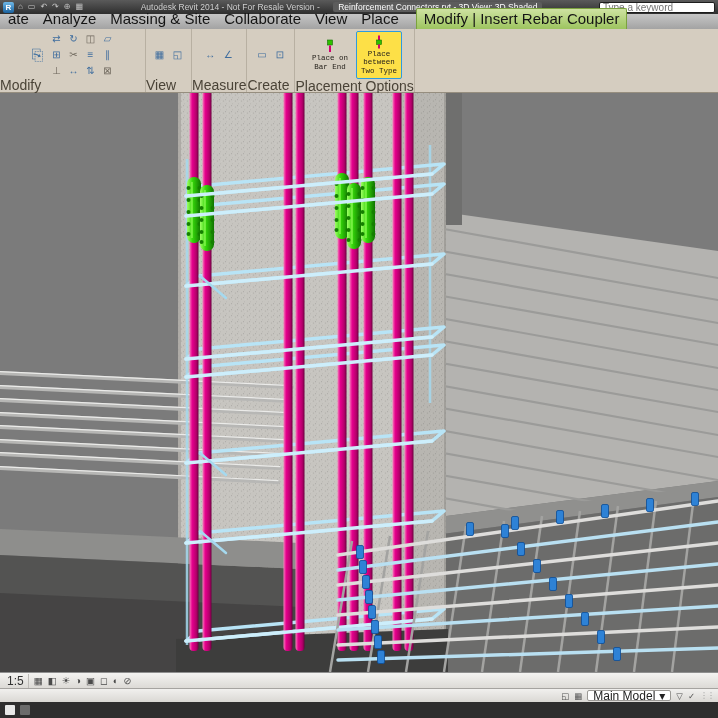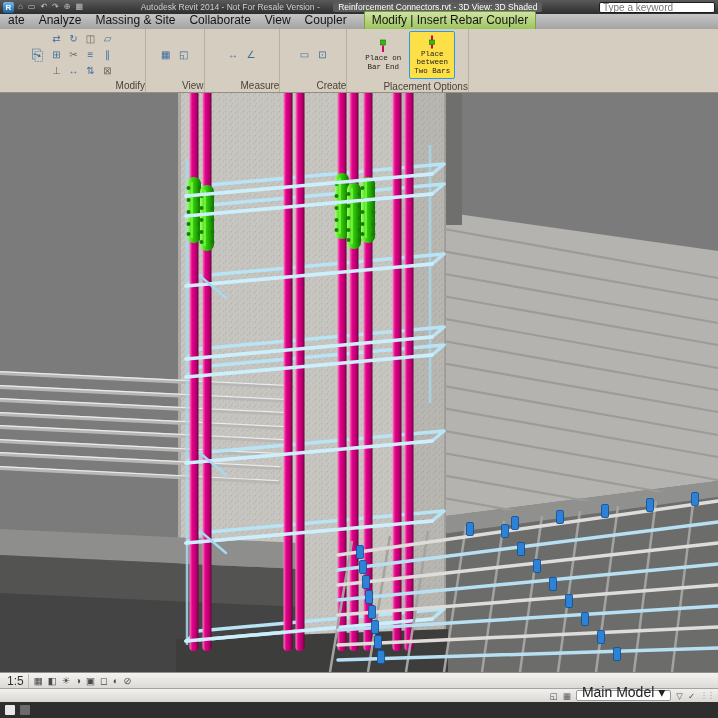--- a/index.html
+++ b/index.html
@@ -14,30 +14,30 @@
     font-size:8px;display:flex;align-items:center;justify-content:center;border-radius:2px;flex:0 0 auto;}
   .qat{color:#c4c4c4;font-size:8px;line-height:10px;padding:0 1px;cursor:default;}
   .tb-title{flex:1;text-align:center;white-space:nowrap;overflow:hidden;color:#cfcfcf;}
   .tb-title .doc{background:#5c5c5c;border-radius:2px;padding:0 5px;color:#fff;margin-left:11px;}
   .search{flex:0 0 auto;display:flex;align-items:center;}
   .search input{width:116px;height:11px;font-size:10px;border:1px solid #1d1d1d;border-radius:2px;
     padding:0 3px;color:#666;font-family:"Liberation Sans",sans-serif;}
 
   
   .tabrow{height:15px;background:linear-gradient(#c6c6c6,#a3a3a3);display:flex;align-items:flex-end;
-    font-size:12px;color:#141414;padding-left:1px;flex:0 0 auto;}
+    font-size:15px;color:#141414;padding-left:1px;flex:0 0 auto;}
   .tab{padding:1px 7px 2px;white-space:nowrap;cursor:default;}
   .tab.active{background:linear-gradient(#cfe2a2,#9dc45f);border:1px solid #7ba23e;border-bottom:none;
     border-radius:2px 2px 0 0;margin-left:10px;}
 
   
   .ribbon{height:64px;background:#d5cdc0;border-bottom:1px solid #968e7f;display:flex;flex:0 0 auto;}
   .panel{border-right:1px solid #b8b0a2;display:flex;flex-direction:column;flex:0 0 auto;}
   .panel-body{flex:1;display:flex;align-items:center;justify-content:center;padding:2px 4px;gap:3px;}
-  .panel-label{height:12px;font-size:10px;color:#4a4337;text-align:right;line-height:11px;padding-left:36px;}
+  .panel-label{height:12px;font-size:14px;color:#4a4337;text-align:left;line-height:11px;}
   .bigicon{font-size:15px;color:#40709f;padding:0 2px;}
   .igrid{display:grid;grid-template-columns:repeat(4,16px);grid-auto-rows:15px;gap:1px;}
   .igrid2{display:grid;grid-template-columns:repeat(2,17px);grid-auto-rows:17px;gap:1px;}
   .ic{display:flex;align-items:center;justify-content:center;font-size:10px;color:#3f6d9e;cursor:default;}
   .ic:nth-child(3n){color:#6e675c;}
   .pbtn{width:46px;height:48px;display:flex;flex-direction:column;align-items:center;justify-content:center;
     font-size:7.5px;line-height:1.15;text-align:center;border:1px solid transparent;border-radius:2px;
     color:#26221c;cursor:default;font-family:Liberation Mono, monospace;}
   .pbtn.selected{background:#fde047;border-color:#2e9bdf;}
   .pbtn svg{margin-bottom:1px;}
@@ -52,21 +52,21 @@
     display:flex;align-items:center;padding:0 3px;gap:5px;font-size:9.5px;color:#4a4a4a;flex:0 0 auto;}
   .vb-scale{font-size:12px;padding:0 4px;border-right:1px solid #bdbbb7;color:#333;cursor:default;}
   .vbi{cursor:default;line-height:14px;}
 
   
   .statusbar{height:14px;background:linear-gradient(#f1f0ee,#dad8d4);border-top:1px solid #a5a3a0;
     display:flex;align-items:center;font-size:8.5px;color:#333;padding:0 4px;gap:5px;flex:0 0 auto;}
   .sb-spacer{flex:1;}
   .sb-ic{font-size:8.5px;color:#555;cursor:default;}
   .sb-select{background:#fff;border:1px solid #9b9995;border-radius:2px;padding:0 5px;display:flex;
-    align-items:flex-end;gap:4px;height:11px;font-size:14px;color:#222;cursor:default;}
+    align-items:center;gap:4px;height:11px;font-size:12px;color:#222;cursor:default;}
   .sb-grip{color:#999;font-size:8px;letter-spacing:-1px;}
 
   
   .taskbar{height:16px;background:#2e2e2e;display:flex;align-items:center;gap:5px;padding:0 5px;flex:1;}
   .task-sq{width:10px;height:10px;border-radius:1px;}
   .task-sq.a{background:#e8e8e8;}
   .task-sq.b{background:#6b6b6b;}
 </style>
 </head>
 <body>
@@ -89,21 +89,21 @@
       <input placeholder="Type a keyword" style="">
     </div>
   </div>
 
   <div class="tabrow">
     <span class="tab">ate</span>
     <span class="tab">Analyze</span>
     <span class="tab">Massing &amp; Site</span>
     <span class="tab">Collaborate</span>
     <span class="tab">View</span>
-    <span class="tab">Coupler</span>
+    <span class="tab">Place</span>
     <span class="tab active">Modify | Insert Rebar Coupler</span>
   </div>
 
   <div class="ribbon">
 
     <div class="panel" style="min-width:146px">
       <div class="panel-body">
         <span class="bigicon">⎘</span>
         <div class="igrid">
           <span class="ic">⇄</span>
@@ -163,21 +163,21 @@
           <span>Place on</span>
           <span>Bar End</span>
         </div>
         <div class="pbtn selected">
           <svg width="16" height="14" viewBox="0 0 16 14">
             <line x1="8" y1="0.5" x2="8" y2="5" stroke="#d4006f" stroke-width="2"></line>
             <rect x="5.5" y="5" width="5" height="4.5" fill="#2fbf00" stroke="#137000" stroke-width="0.6"></rect>
             <line x1="8" y1="9.5" x2="8" y2="13.5" stroke="#d4006f" stroke-width="2"></line>
           </svg>
           <span>Place between</span>
-          <span>Two Bars</span>
+          <span>Two Type</span>
         </div>
       </div>
       <div class="panel-label">Placement Options</div>
     </div>
 
     <div class="ribbon-filler"></div>
   </div>
 
   <div class="viewport">
     <svg width="718" height="579" viewBox="0 0 718 579">

